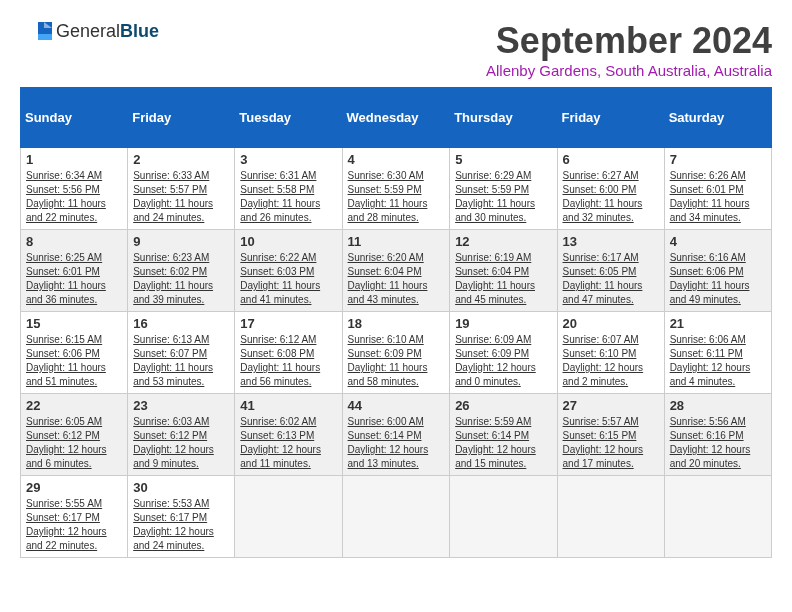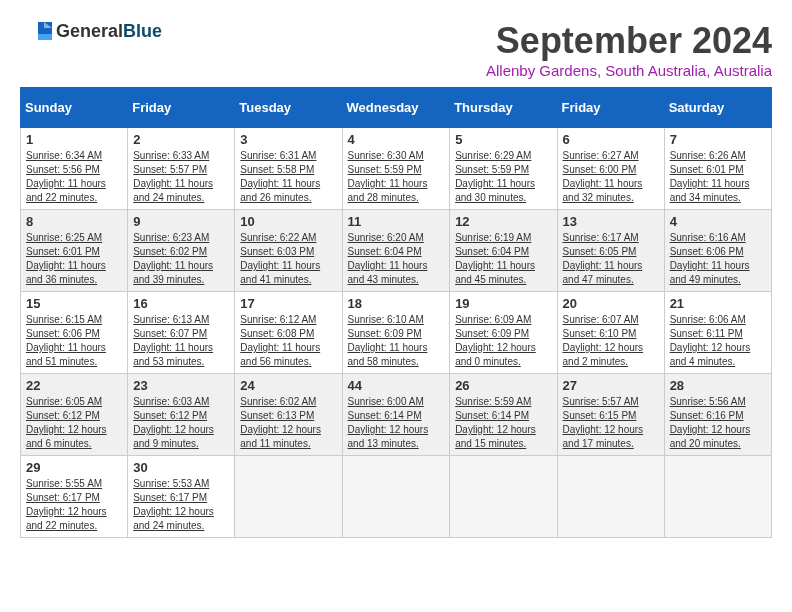--- a/index.html
+++ b/index.html
@@ -39,21 +39,21 @@
       color: #a21caf;
     }
     .calendar {
       width: 100%;
       border-collapse: collapse;
       font-size: 11px;
     }
     .calendar th {
       background-color: #1565c0;
       color: #fff;
-      padding: 12px 4px;
+      padding: 22px 4px;
       text-align: left;
       font-size: 13px;
       font-weight: bold;
       border: 1px solid #1565c0;
     }
     .calendar td {
       border: 1px solid #ccc;
       vertical-align: top;
       padding: 4px 5px;
       width: 108px;
@@ -85,21 +85,21 @@
 
 <div class="header">
   <div class="logo">
     <div class="logo-row">
       <svg width="32" height="22" viewBox="0 0 32 22">
         <polygon points="18,2 32,2 32,14 18,14" fill="#1565c0"></polygon>
         <polygon points="18,14 32,14 32,20 18,20" fill="#42a5f5"></polygon>
         <polygon points="24,2 32,8 24,8" fill="#fff" opacity="0.5"></polygon>
       </svg>
       <div>
-        <span style="font-size:18px;font-weight:bold;color:#333;">General</span><span style="font-size:18px;font-weight:bold;color:#0c4a6e;">Blue</span>
+        <span style="font-size:18px;font-weight:normal;color:#333;">General</span><span style="font-size:18px;font-weight:bold;color:#0c4a6e;">Blue</span>
       </div>
     </div>
   </div>
   <div class="title-area">
     <div class="month-title">September 2024</div>
     <div class="subtitle">Allenby Gardens, South Australia, Australia</div>
   </div>
 </div>
 
 <table class="calendar">
@@ -208,21 +208,21 @@
       <tr class="row-shaded">
         <td>
           <span class="day-num">22</span>
           <div class="day-info">Sunrise: 6:05 AM<br>Sunset: 6:12 PM<br>Daylight: 12 hours and 6 minutes.</div>
         </td>
         <td>
           <span class="day-num">23</span>
           <div class="day-info">Sunrise: 6:03 AM<br>Sunset: 6:12 PM<br>Daylight: 12 hours and 9 minutes.</div>
         </td>
         <td>
-          <span class="day-num">24</span>
+          <span class="day-num">41</span>
           <div class="day-info">Sunrise: 6:02 AM<br>Sunset: 6:13 PM<br>Daylight: 12 hours and 11 minutes.</div>
         </td>
         <td>
           <span class="day-num">44</span>
           <div class="day-info">Sunrise: 6:00 AM<br>Sunset: 6:14 PM<br>Daylight: 12 hours and 13 minutes.</div>
         </td>
         <td>
           <span class="day-num">26</span>
           <div class="day-info">Sunrise: 5:59 AM<br>Sunset: 6:14 PM<br>Daylight: 12 hours and 15 minutes.</div>
         </td>

